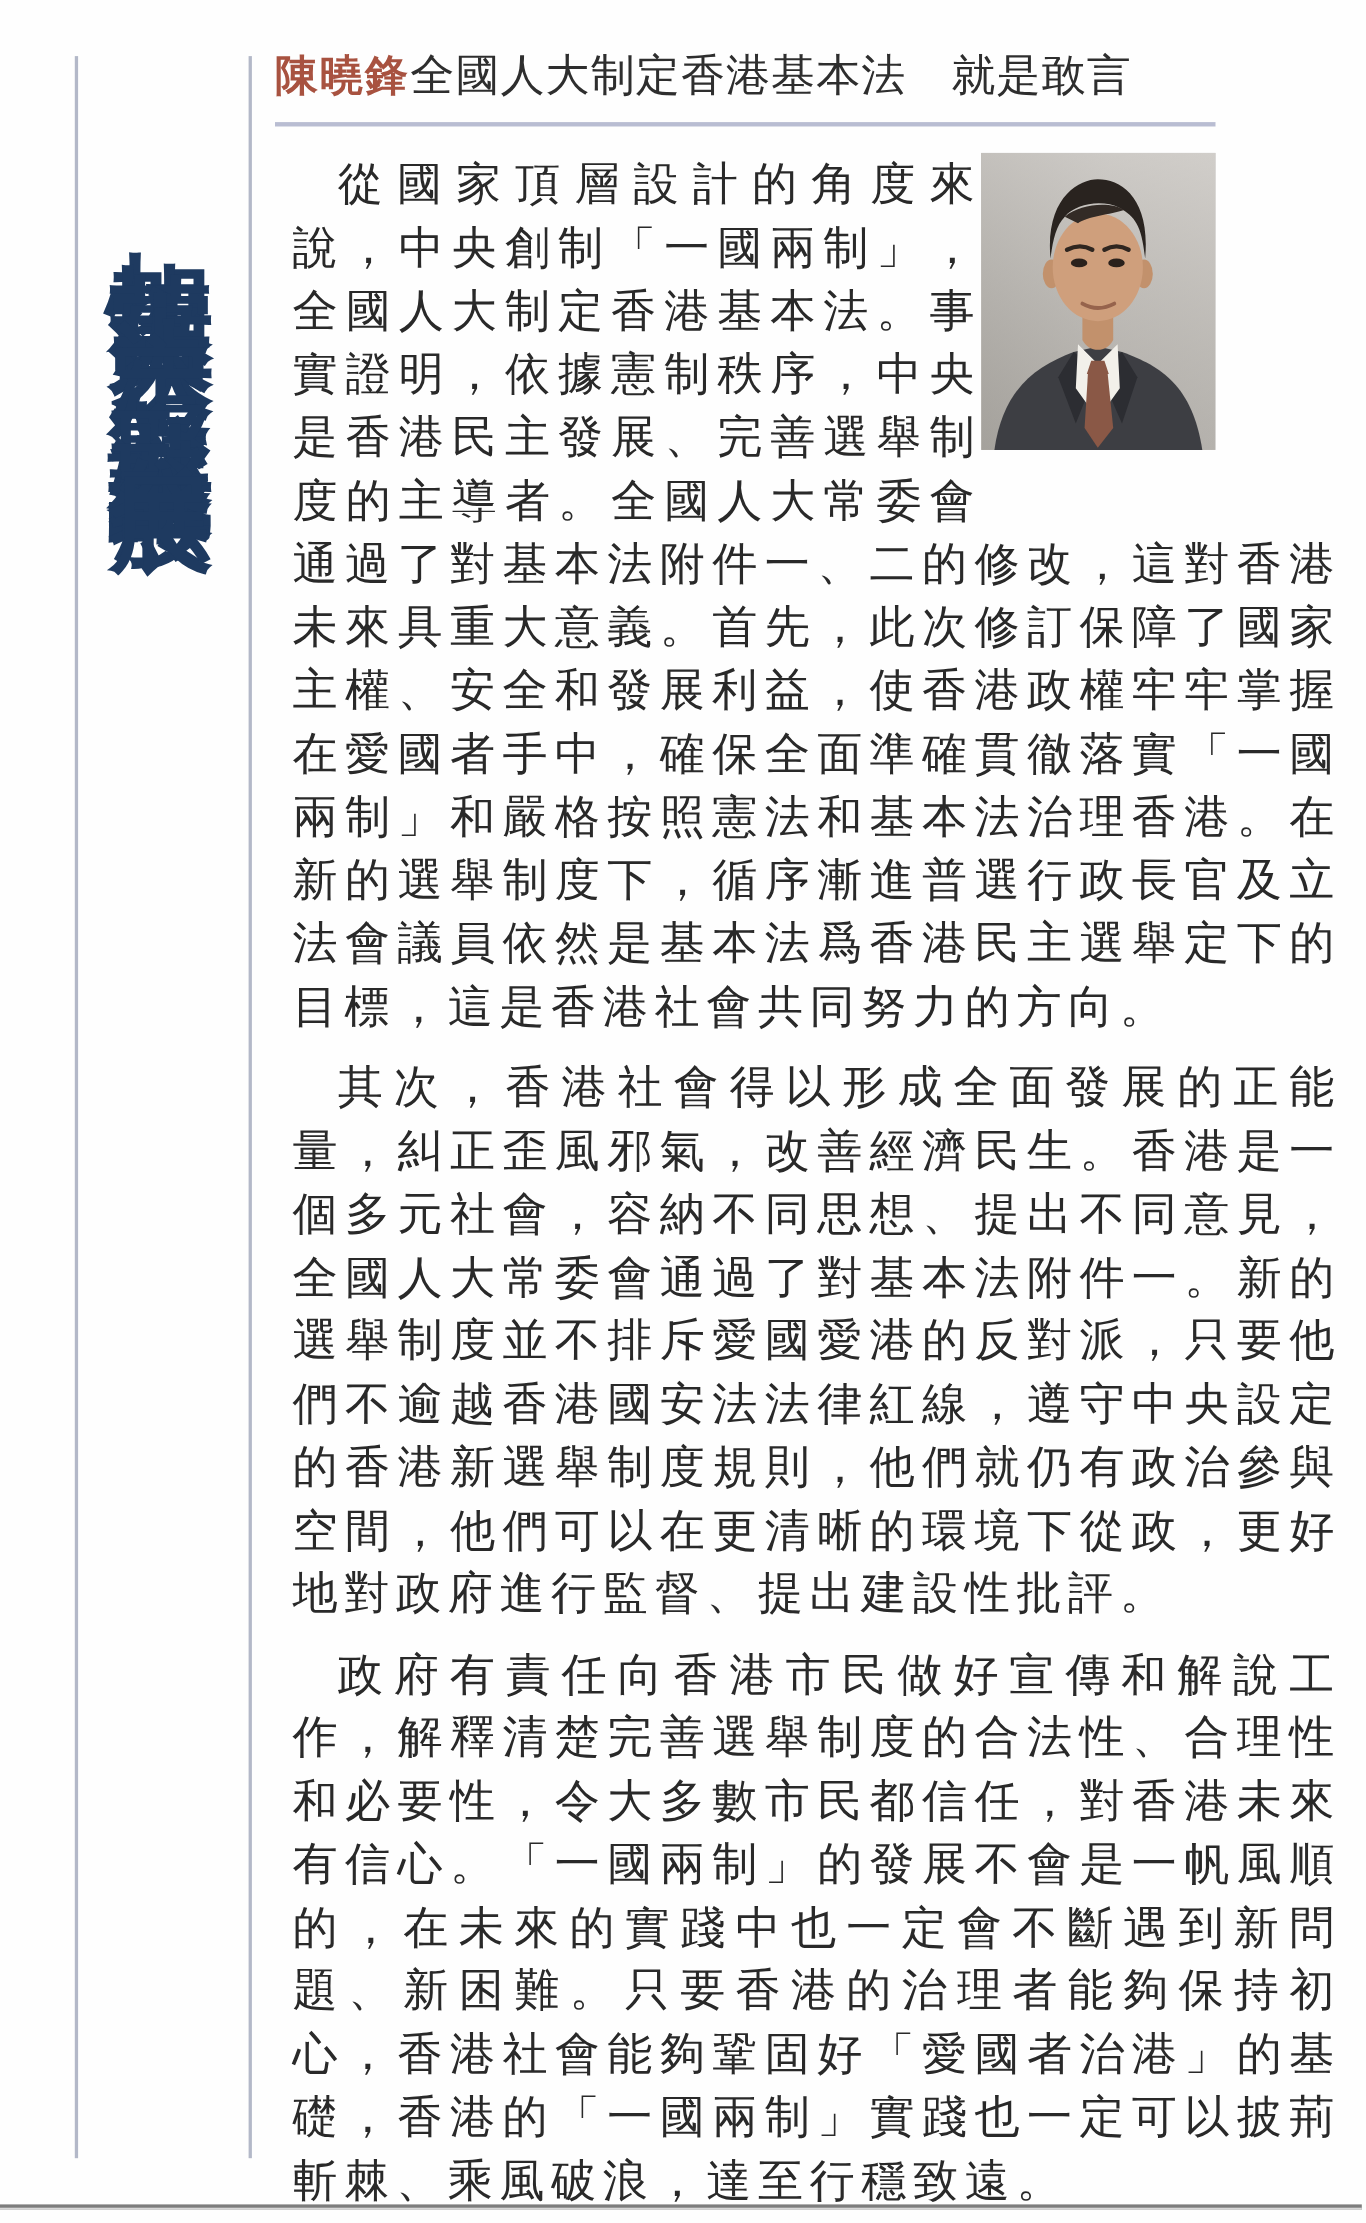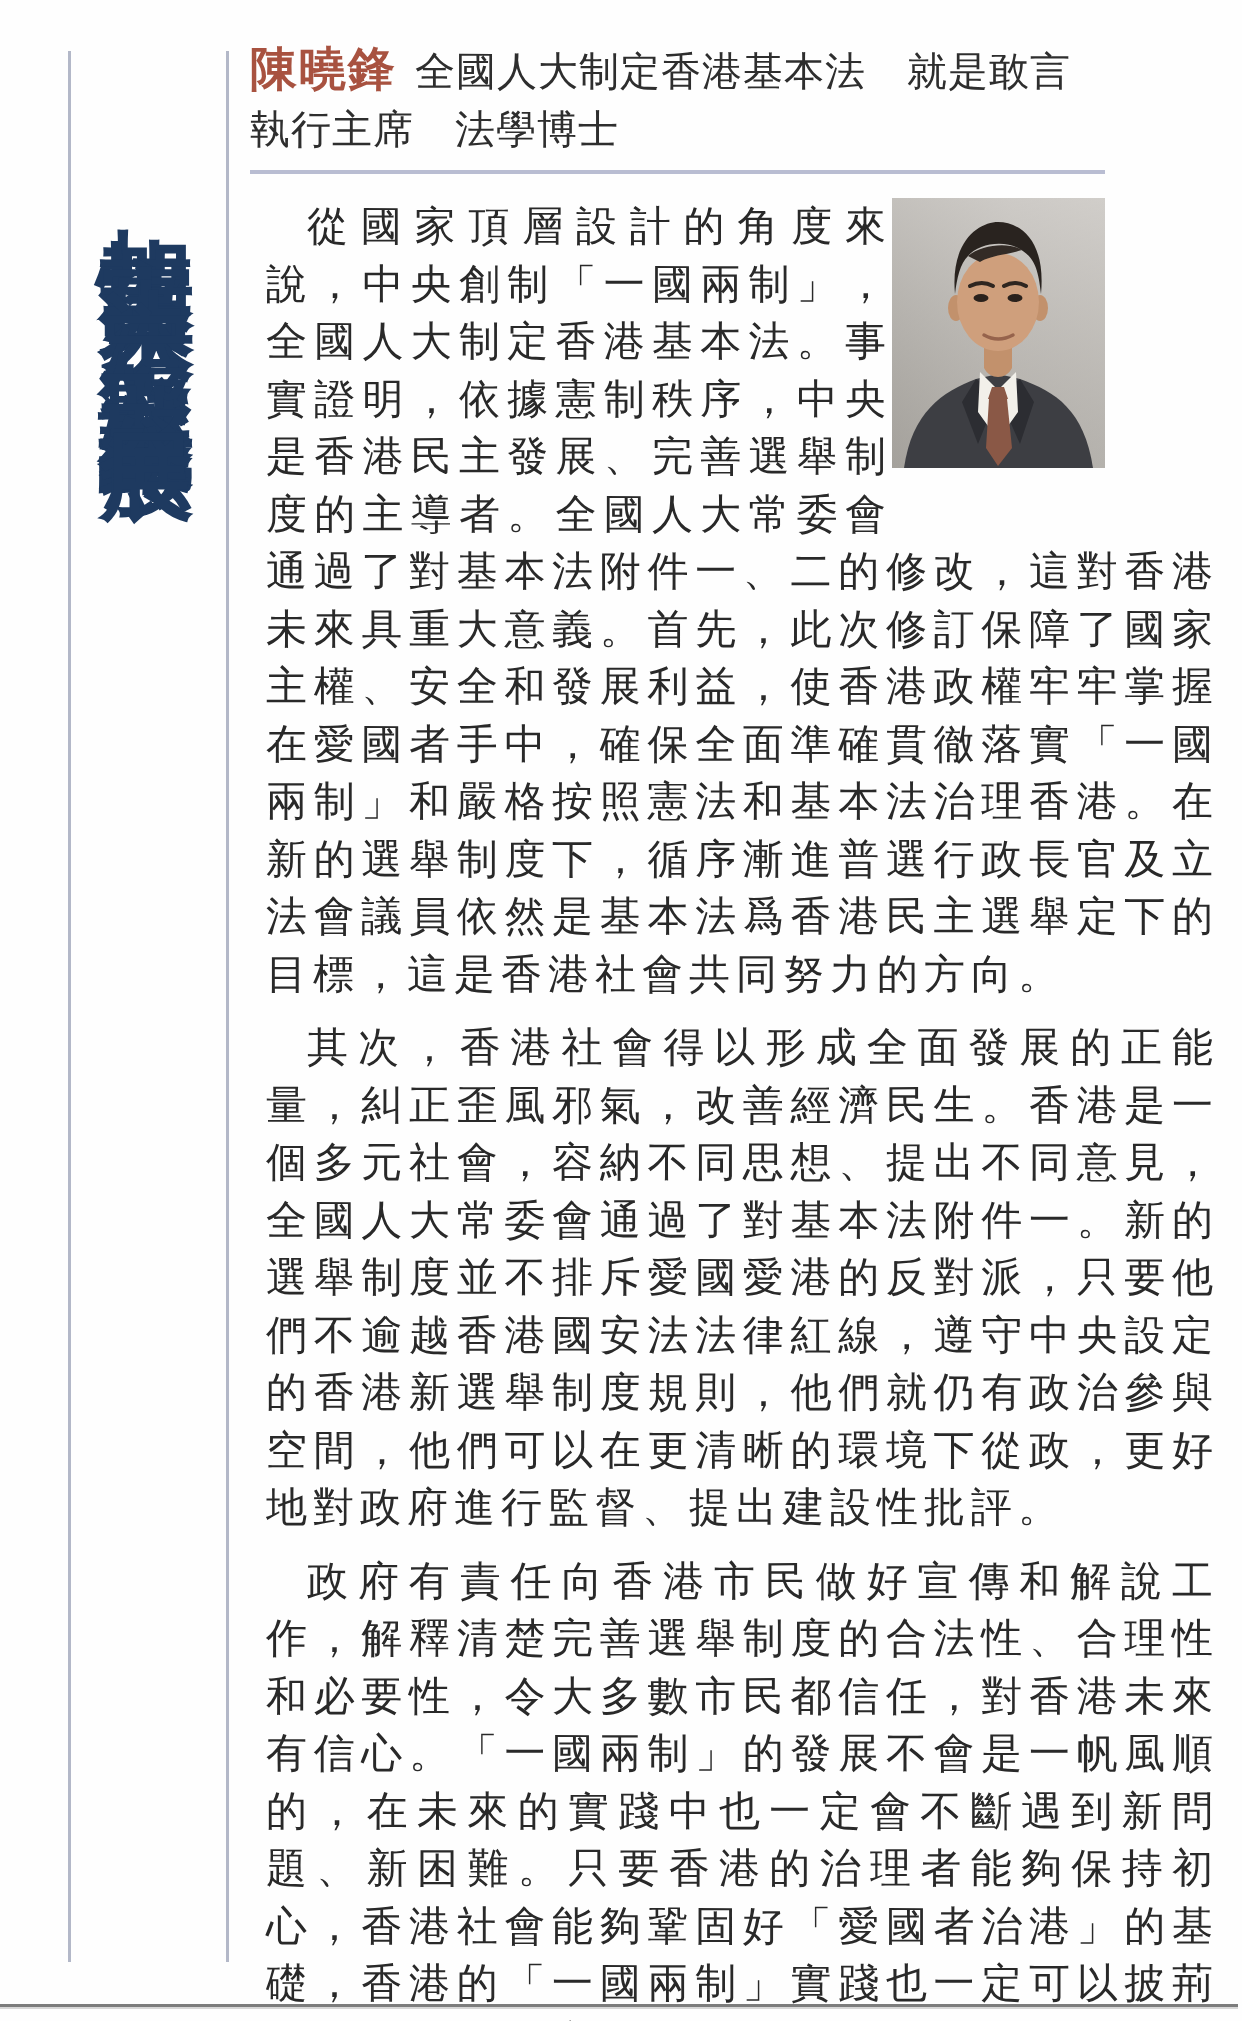--- a/index.html
+++ b/index.html
@@ -35,23 +35,22 @@
   .byline{
     font-family:"Liberation Sans","DejaVu Sans",sans-serif;
     color:#2e2e2e;
     font-size:40px;
     line-height:58px;
     letter-spacing:1px;
   }
   .byline .author{
     color:#a85240;
     font-weight:700;
-    font-size:47px;
+    font-size:39px;
     letter-spacing:2px;
-    margin-right:18px;
   }
   .separator{
     width:855px;height:4px;background:#b9bdd2;
     margin-top:12px;
   }
 
   .article{
     margin-top:24px;
     font-size:41px;
     line-height:57.5px;
@@ -87,21 +86,20 @@
   <div class="vrule mid"></div>
 
   <div class="headline">
     <span class="phrase1">加快落實人大決定</span><span class="phrase2">凝聚共識聚焦發展</span>
   </div>
 
   <div class="content">
 
     <div class="byline">
       <div><span class="author">陳曉鋒</span><span>全國人大制定香港基本法　就是敢言</span></div>
-      <div><span>執行主席　法學博士</span></div>
     </div>
 
     <div class="separator"></div>
 
     <div class="article">
       <div class="photo-float">
         <div class="photo-frame">
           <svg width="213" height="270" viewBox="0 0 213 270" xmlns="http://www.w3.org/2000/svg">
             <defs>
               <linearGradient id="bgGrad" x1="0" y1="0" x2="1" y2="0">

